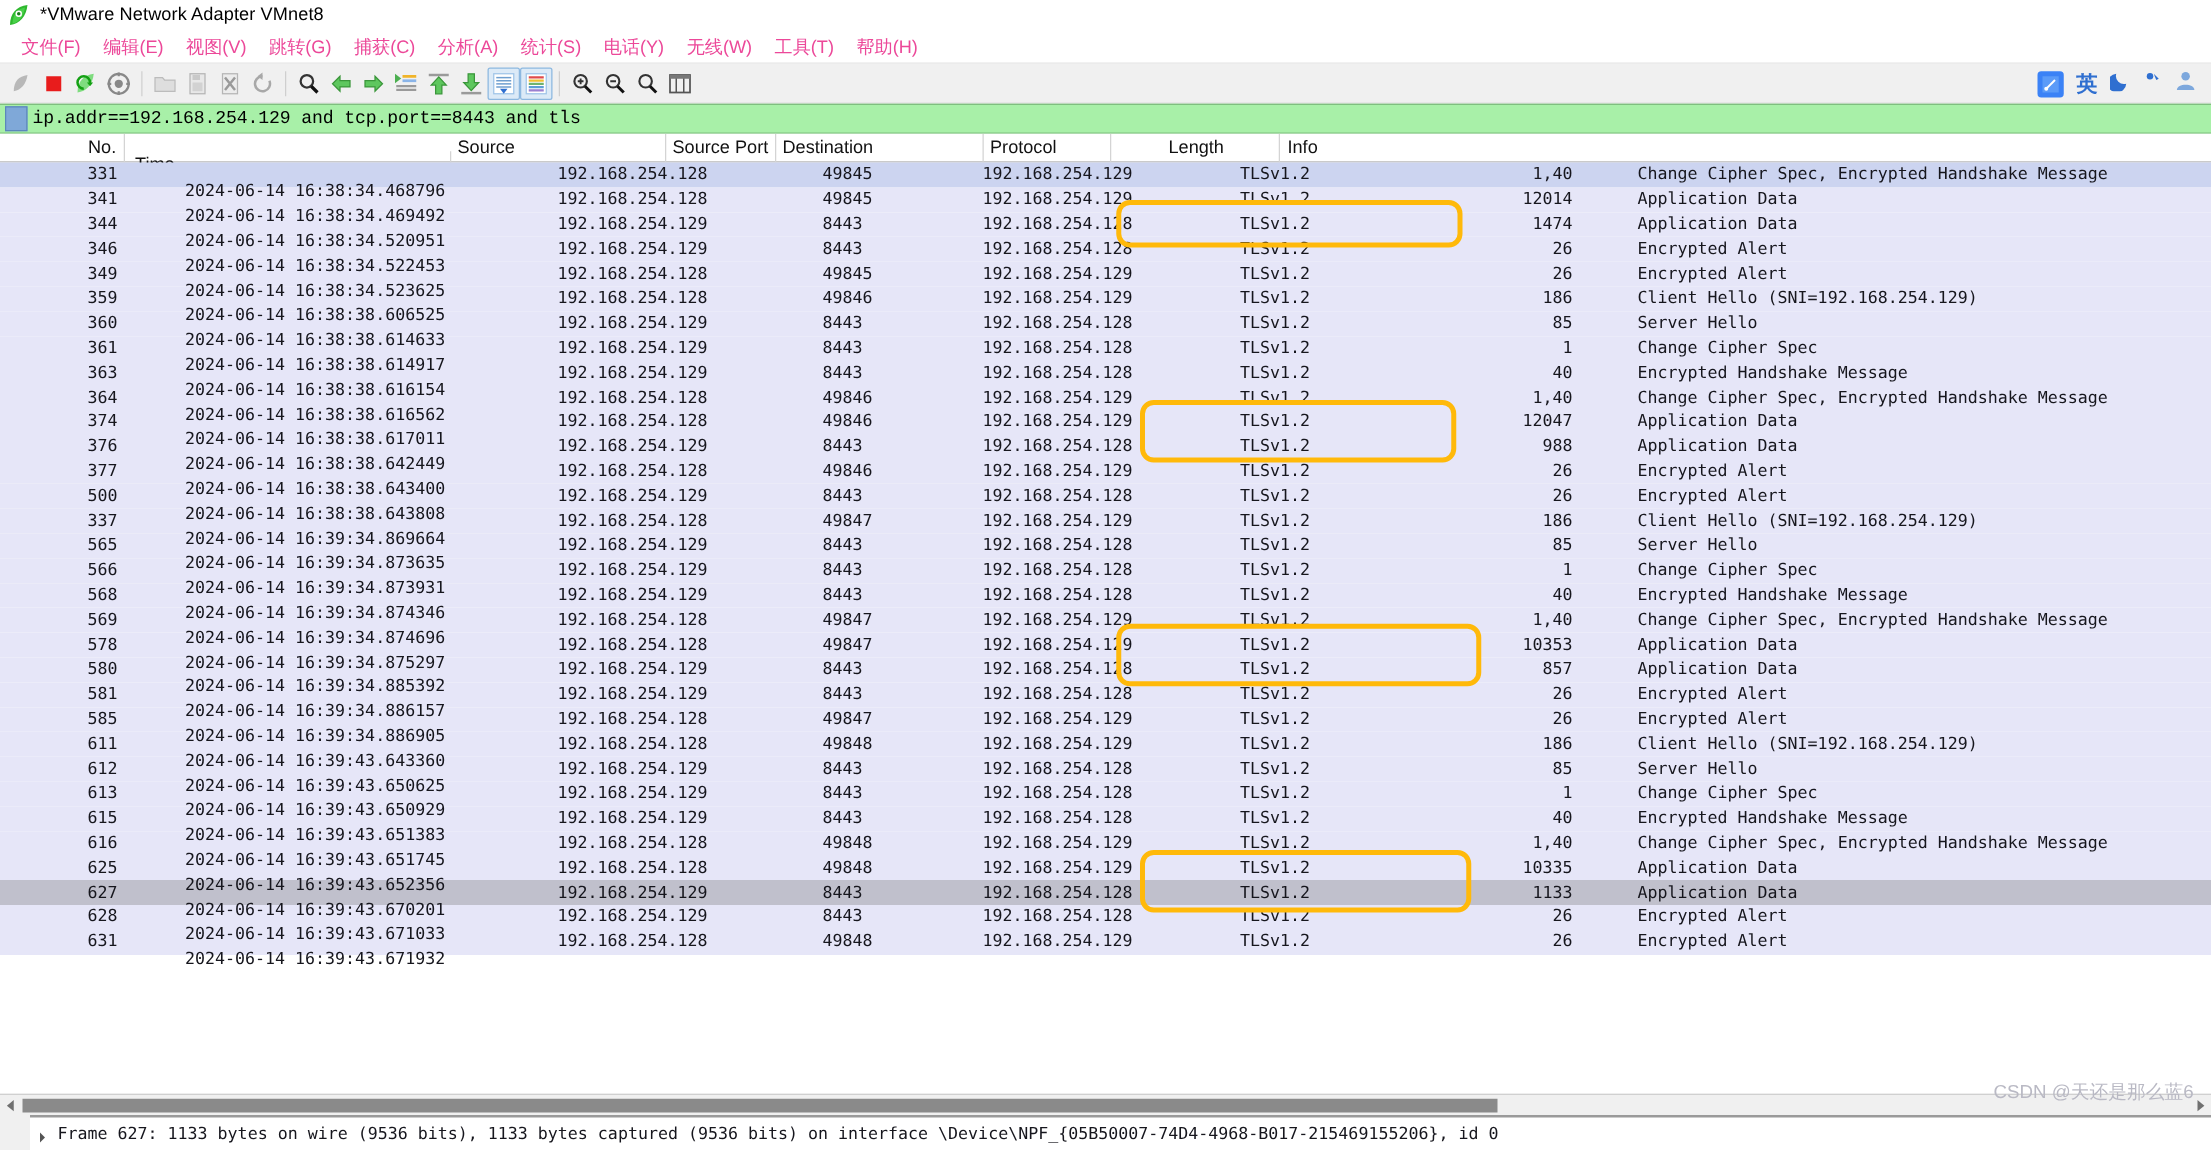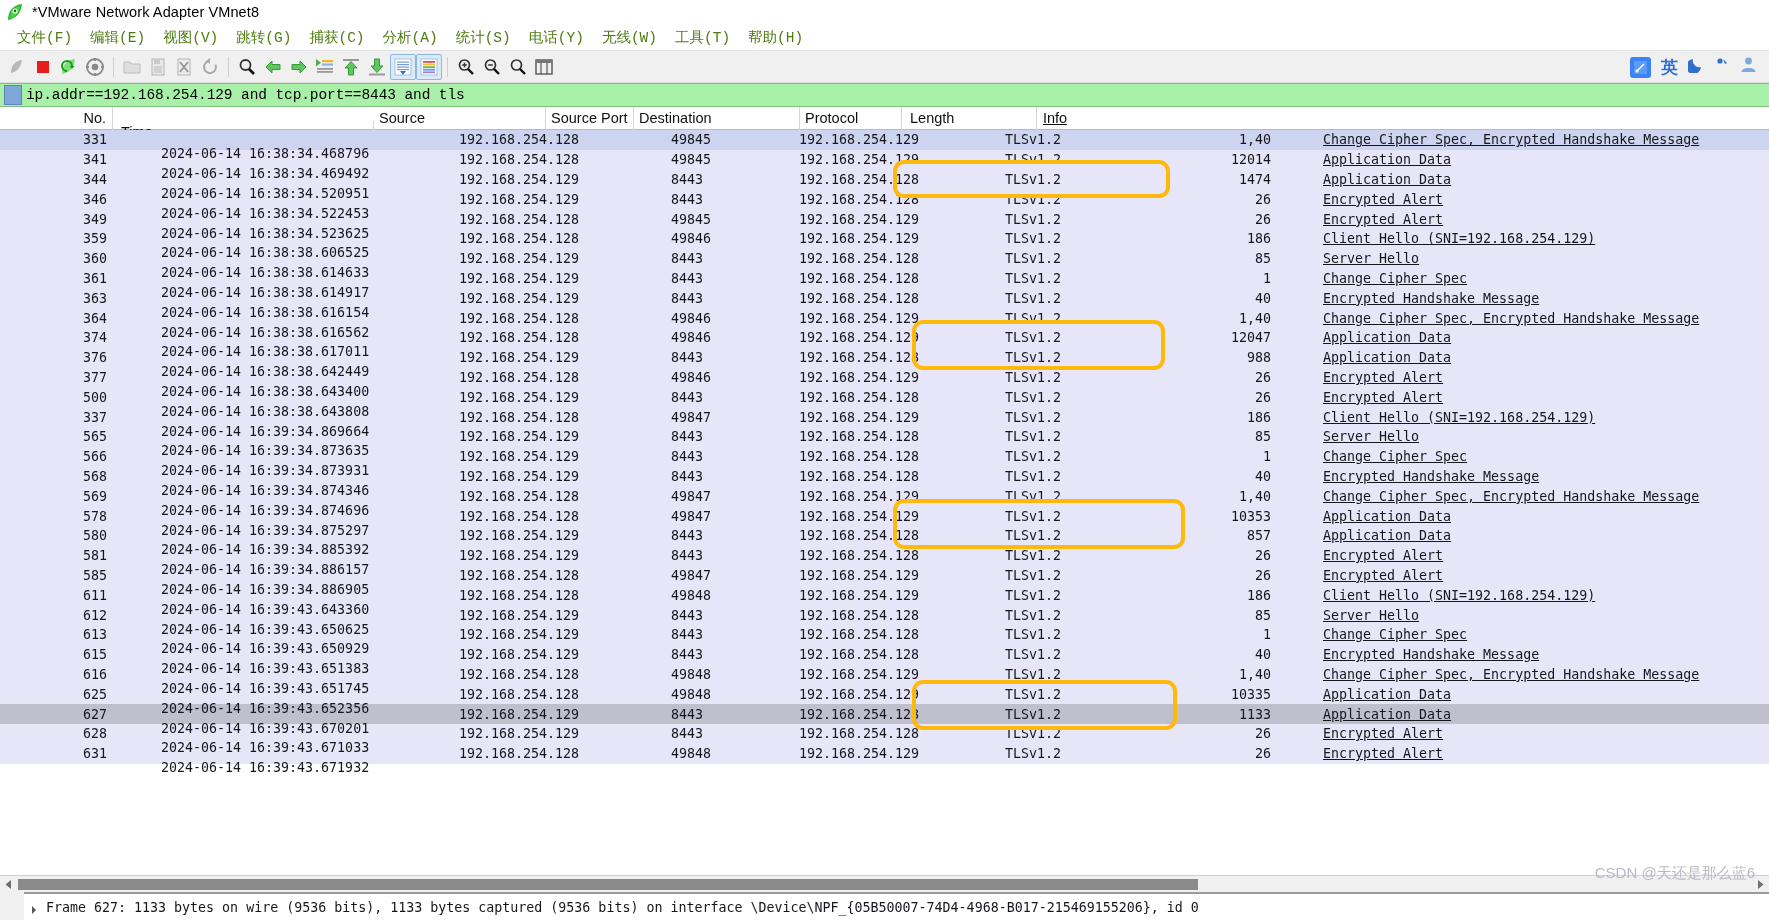--- a/index.html
+++ b/index.html
@@ -19,21 +19,21 @@
   .titlebar .shark { width: 18px; height: 17px; position: relative; margin-right: 8px; flex: 0 0 18px;}
   .titlebar .shark svg { display:block; }
   .titlebar .ttl { font-size: 14.5px; color: #000; white-space: nowrap; letter-spacing: .1px;}
 
   
   .menubar {
     height: 27px; background: #ffffff; display: flex; align-items: center;
     padding-left: 8px; flex: 0 0 27px; border-bottom: 1px solid #e4e4e4;
   }
   .menuitem {
-    font-size: 14.5px; color: #4d7c0f; padding: 2px 9px; white-space: nowrap; cursor: default; font-family: Liberation Mono, monospace;
+    font-size: 14.5px; color: #ec4899; padding: 2px 9px; white-space: nowrap; cursor: default;
   }
 
   
   .toolbar {
     height: 32px; background: #f0f0f0; display: flex; align-items: center;
     flex: 0 0 32px; padding-left: 4px; position: relative;
     border-bottom: 1px solid #dcdcdc;
   }
   .tb { width: 26px; height: 26px; display: flex; align-items:center; justify-content:center; position: relative;}
   .tb.box { border: 1px solid #8cb8e0; background: #dceaf7; border-radius: 2px; }
@@ -82,28 +82,28 @@
   .rows { flex: 1 1 auto; position: relative; }
   .prow {
     display: flex; height: 19.8px; align-items: center;
     font-family: "DejaVu Sans Mono", monospace; font-size: 13.3px; color: #16161d;
     white-space: nowrap;
     gap: 40px;
   }
   .prow.alt   { background: #e6e6f8; }
   .prow.first { background: #ccd4f0; }
   .prow.sel   { background: #c0c0cc; }
-  .c-no    { width: 113px;  text-align: right; padding-right: 6px; padding-left: 20px; }
+  .c-no    { width: 100px;  text-align: right; padding-right: 6px; padding-left: 20px; }
   .c-time  { width: 261px; padding-left: 8px; margin-top: 28px; }
   .c-src   { width: 172px; padding-left: 5px; }
   .c-sport { width: 88px;  padding-left: 5px; }
   .c-dst   { width: 166px; padding-left: 5px; }
   .c-proto { width: 102px; padding-left: 5px; }
   .c-len   { width: 135px; text-align: right; padding-right: 6px; }
-  .c-info  { padding-left: 6px; text-decoration: underline; }
+  .c-info  { padding-left: 6px; }
 
   
   .hl {
     position: absolute; border: 4px solid #ffb90a; border-radius: 11px;
     pointer-events: none; z-index: 5;
   }
 
   
   .hscroll {
     height: 17px; background: #f0f0f0; flex: 0 0 17px; position: relative;
@@ -359,21 +359,21 @@
 
   <div class="listwrap">
 
     <div class="hdrrow">
       <div class="hdrcell c-no">No.</div>
       <div class="hdrcell c-time">Time</div>
       <div class="hdrcell c-src">Source</div>
       <div class="hdrcell c-sport">Source Port</div>
       <div class="hdrcell c-dst">Destination</div>
       <div class="hdrcell c-proto">Protocol</div>
-      <div class="hdrcell c-len" style="text-align:left;padding-left:8px;">Length</div>
+      <div class="hdrcell c-len" style="text-align:center;padding-left:8px;">Length</div>
       <div class="hdrcell c-info">Info</div>
     </div>
 
     <div class="rows" id="rows">
         <div class="prow first">
           <div class="c-no">331</div>
           <div class="c-time">2024-06-14 16:38:34.468796</div>
           <div class="c-src">192.168.254.128</div>
           <div class="c-sport">49845</div>
           <div class="c-dst">192.168.254.129</div>

